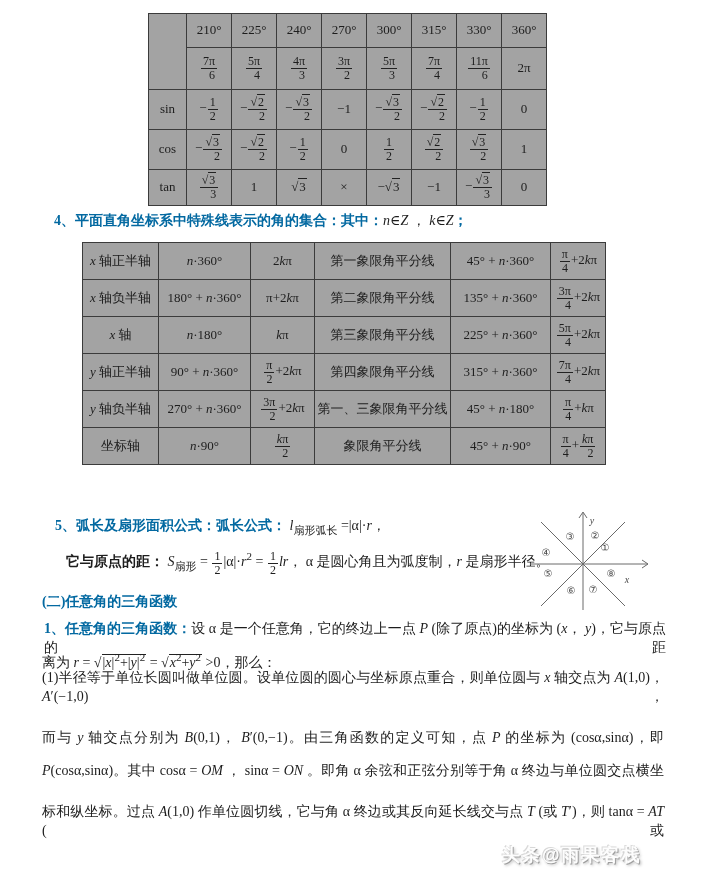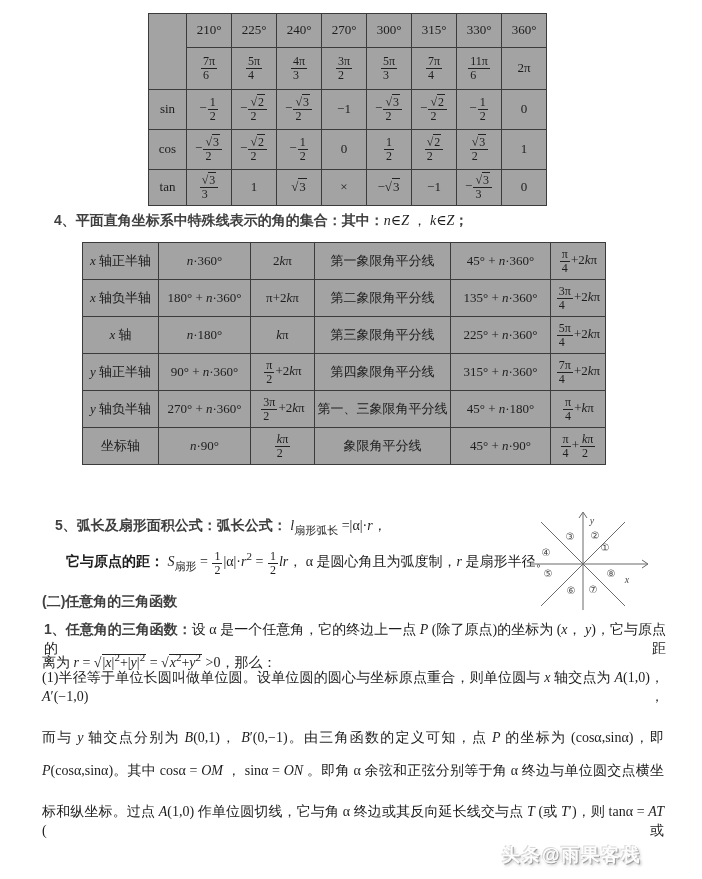--- a/index.html
+++ b/index.html
@@ -10,29 +10,29 @@
   td{border:1px solid #3b3b3b;text-align:center;vertical-align:middle;padding:0 1px;
      font-size:13px;line-height:1.15}
   .w38{width:38px}.w45{width:45px}
   .w76{width:76px}.w92{width:92px}.w64{width:64px}.w136{width:136px}.w100{width:100px}.w55{width:55px}
   #t1 tr:nth-child(1){height:34px}
   #t1 tr:nth-child(2){height:42px}
   #t1 tr:nth-child(3){height:40px}
   #t1 tr:nth-child(4){height:40px}
   #t1 tr:nth-child(5){height:36px}
   #t2 tr{height:37px}
-  .frac{display:inline-block;vertical-align:middle;text-align:left;line-height:1.05;
+  .frac{display:inline-block;vertical-align:middle;text-align:right;line-height:1.05;
         font-size:12px;margin:1px 1px}
   .fn{display:block;border-bottom:1px solid #222;padding:0 2px}
   .fd{display:block;padding:0 2px}
   .sqrt{white-space:nowrap}
   .vinc{border-top:1px solid #222;padding:0 1px}
   sub,sup{font-size:11px}
   i{font-style:italic}
-  .red{color:#404040;font-weight:bold;font-family:Liberation Sans, sans-serif}
+  .red{color:#0369a1;font-weight:bold;font-family:Liberation Serif, serif}
   .boldcn{font-weight:bold;font-family:"Liberation Sans","DejaVu Sans",sans-serif}
   .h{font-size:14px}
   .math{font-size:14px}
   .pline{font-size:14px;width:622px;text-align:justify;text-align-last:justify;line-height:1.35}
   .pline-loose{font-size:14px;width:624px;line-height:1.35}
   .watermark{font-family:"Liberation Sans","DejaVu Sans",sans-serif;font-weight:bold;font-size:18px;
              color:#fdfdfd;letter-spacing:2px;
              text-shadow:-1px -1px 0 #d8d8d8,1px 1px 0 #9e9e9e,2px 2px 3px #bfbfbf}
   svg text{font-family:"Liberation Serif","DejaVu Serif",serif}
 </style>

